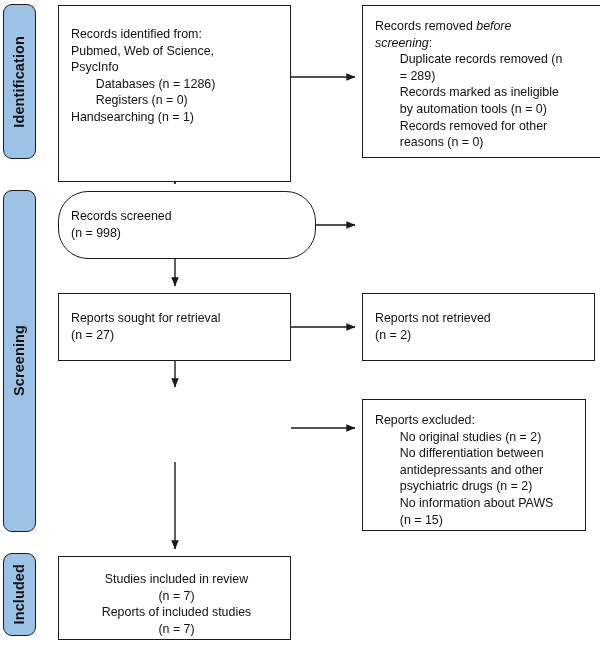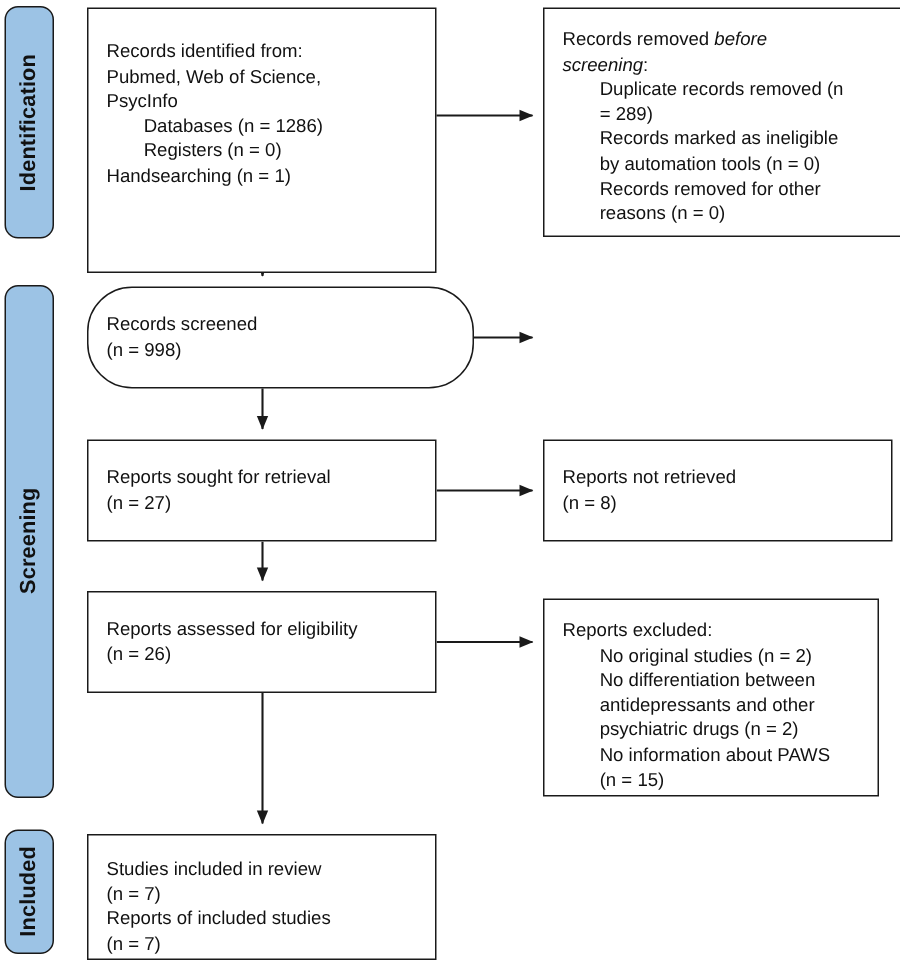--- a/index.html
+++ b/index.html
@@ -77,21 +77,21 @@
   #box-screened      { left: 58px;  top: 191px; width: 258px; height: 68px; border-radius: 30px; }
   #box-screened .inner-pad      { top: 16px; }
 
   #box-sought        { left: 58px;  top: 293px; width: 233px; height: 68px; padding-left: 39px; }
   #box-sought .inner-pad        { top: 16px; }
 
   #box-assessed      { left: 58px;  top: 394px; width: 233px; height: 68px; }
   #box-assessed .inner-pad      { top: 16px; }
 
   #box-included      { left: 58px;  top: 556px; width: 233px; height: 84px; }
-  #box-included .inner-pad      { top: 14px; }
+  #box-included .inner-pad      { top: 14px; text-align: center; }
 
   
   #box-removed       { left: 362px; top: 5px;   width: 254px; height: 153px; }
   #box-removed .inner-pad       { top: 12px; }
 
   #box-rec-excluded  { left: 362px; top: 191px; width: 233px; height: 68px; }
   #box-rec-excluded .inner-pad  { top: 16px; }
 
   #box-not-retrieved { left: 362px; top: 293px; width: 233px; height: 68px; }
   #box-not-retrieved .inner-pad { top: 16px; }
@@ -166,26 +166,20 @@
     </div>
   </div>
 
   <div class="flow-box" id="box-sought">
     <div class="inner-pad">
       <div class="box-text">Reports sought for retrieval
 (n = 27)</div>
     </div>
   </div>
 
-  <div class="flow-box" id="box-assessed">
-    <div class="inner-pad">
-      <div class="box-text">Reports assessed for eligibility
-(n = 26)</div>
-    </div>
-  </div>
 
   <div class="flow-box" id="box-included">
     <div class="inner-pad">
       <div class="box-text">Studies included in review
 (n = 7)
 Reports of included studies
 (n = 7)</div>
     </div>
   </div>
 
@@ -199,21 +193,21 @@
   by automation tools (n = 0)
   Records removed for other
   reasons (n = 0)</span></div>
     </div>
   </div>
 
 
   <div class="flow-box" id="box-not-retrieved">
     <div class="inner-pad">
       <div class="box-text">Reports not retrieved
-(n = 8)</div>
+(n = 2)</div>
     </div>
   </div>
 
   <div class="flow-box" id="box-rep-excluded">
     <div class="inner-pad">
       <div class="box-text">Reports excluded:
   No original studies (n = 2)
   No differentiation between
   antidepressants and other
   psychiatric drugs (n = 2)

